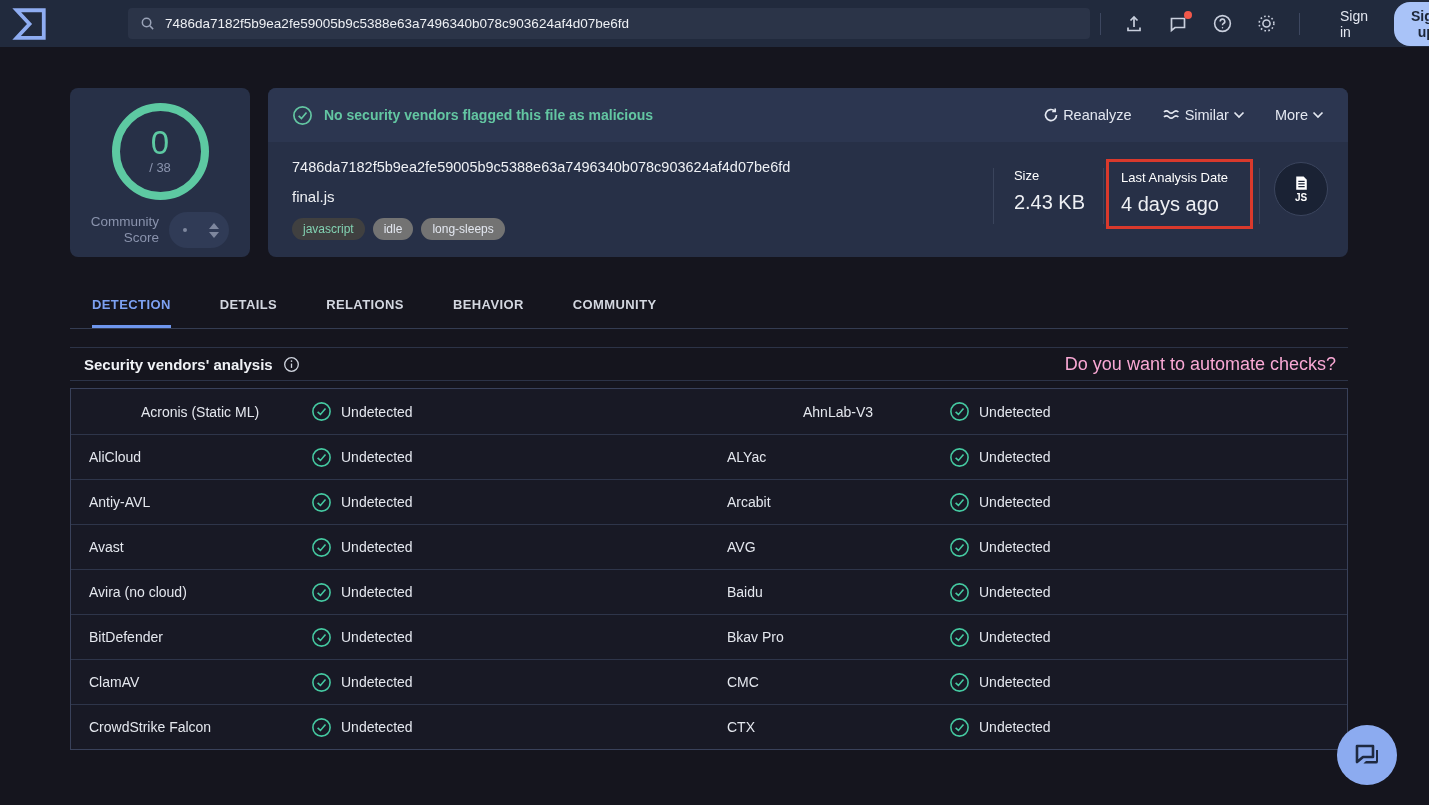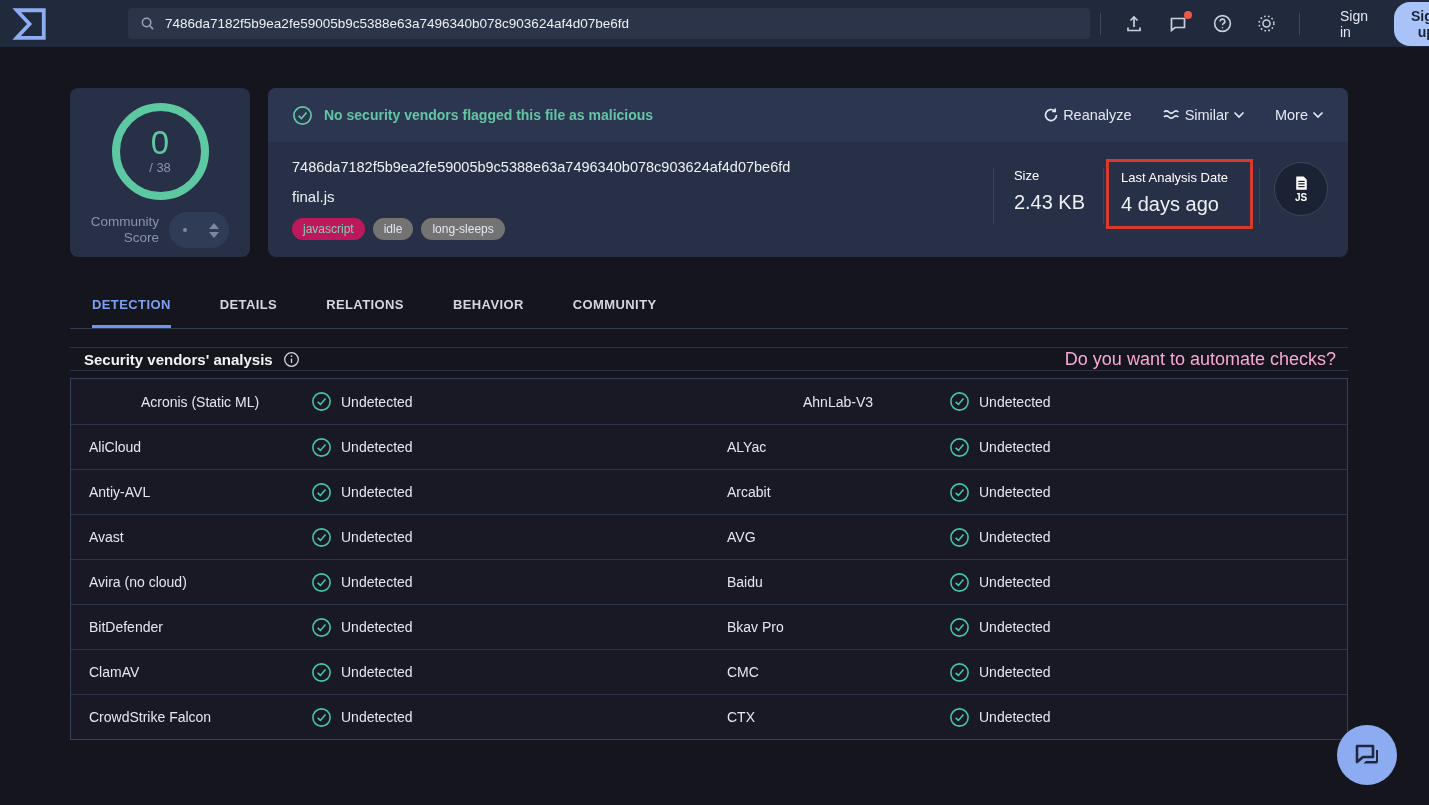--- a/index.html
+++ b/index.html
@@ -79,21 +79,21 @@
   .strip-actions { margin-left:auto; display:flex; align-items:center; gap:30px; }
   .strip-btn { display:flex; align-items:center; gap:4px; color:#e3e7f0; font-size:14.5px; cursor:pointer; }
   .strip-btn svg { stroke:#e3e7f0; }
 
   .filebody { display:flex; padding:14px 20px 0 24px; }
   .fileleft { flex:1; min-width:0; }
   .hash { color:#eef0f4; font-size:14.5px; margin-top:3px; }
   .fname { color:#eef0f4; font-size:15px; margin-top:13px; }
   .tags { display:flex; gap:8px; margin-top:13px; }
   .tag { font-size:12px; padding:4px 11px; border-radius:11px; background:#737373; color:#e3e7f0; cursor:pointer; }
-  .tag.green { background:#be185d; color:#82d2b2; }
+  .tag.green { background:#404040; color:#82d2b2; }
 
   .fileright { display:flex; align-items:flex-start; flex:none; padding-top:6px; }
   .meta-sep { width:1px; height:56px; background:#3a445c; margin-top:6px; flex:none; }
   .meta-block { padding:6px 18px 0 20px; }
   .meta-label { color:#ffffff; font-size:13px; }
   .meta-value { color:#eef0f4; font-size:20px; margin-top:8px; }
   .red-box {
     border:3px solid #d9392c; padding:8px 22px 10px 12px; margin:-3px 6px 0 2px;
   }
   .red-box .meta-label { font-size:13px; }
@@ -119,21 +119,21 @@
   .banner {
     margin-top:25px; height:47px; background:#1d3a38;
     border-left:4px solid #46d4c8;
     display:flex; align-items:center; padding:0 20px;
     font-size:14.5px; color:#d6ebe8;
   }
   .banner a { color:#ecf7f5; font-weight:700; text-decoration:underline; cursor:pointer; }
 
   
   .section-head {
-    margin-top:18px; height:24px;
+    margin-top:18px; height:34px;
     border-top:1px solid #2c3347; border-bottom:1px solid #2c3347;
     display:flex; align-items:center; padding:0 12px 0 14px;
   }
   .section-title { font-weight:700; font-size:15px; color:#f0f2f6; display:flex; align-items:center; gap:10px; }
   .automate { margin-left:auto; font-size:18px; color:#f9a8d4; cursor:pointer; }
 
   
   .vtable { margin-top:7px; border:1px solid #39415a; background:#181925; }
   .vrow { display:flex; height:45px; border-top:1px solid #2e354a; }
   .vrow:first-child { border-top:none;text-align:center; }

